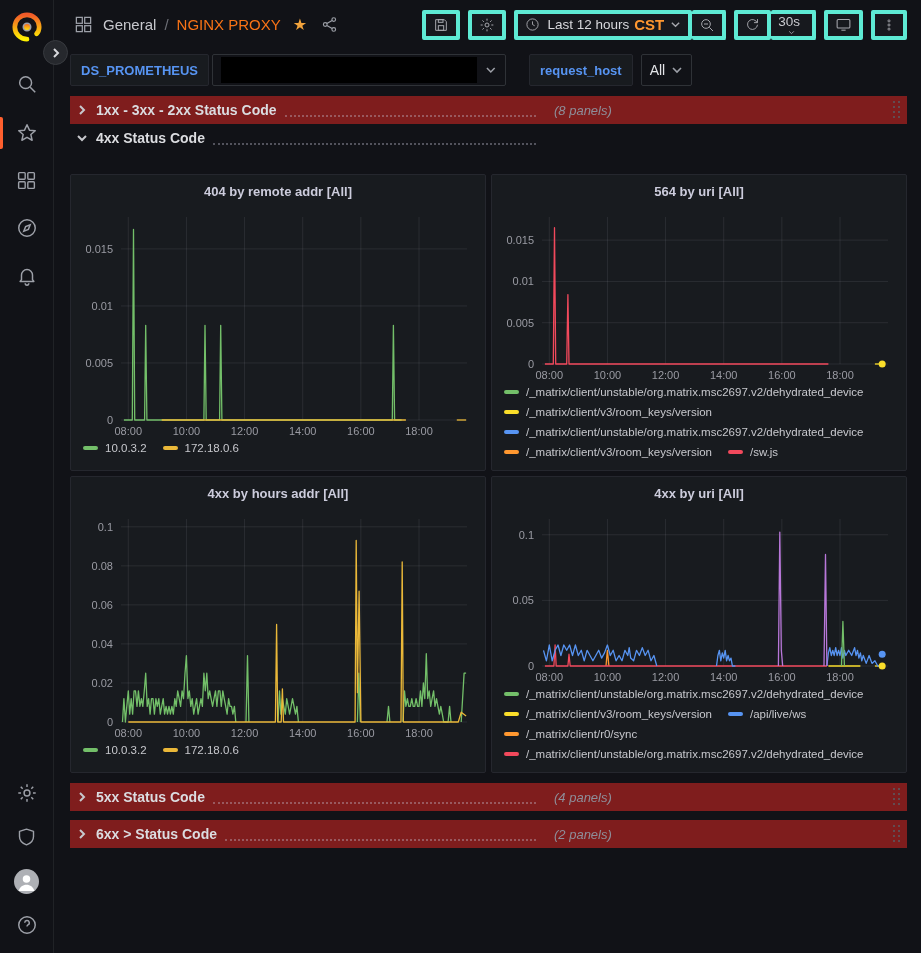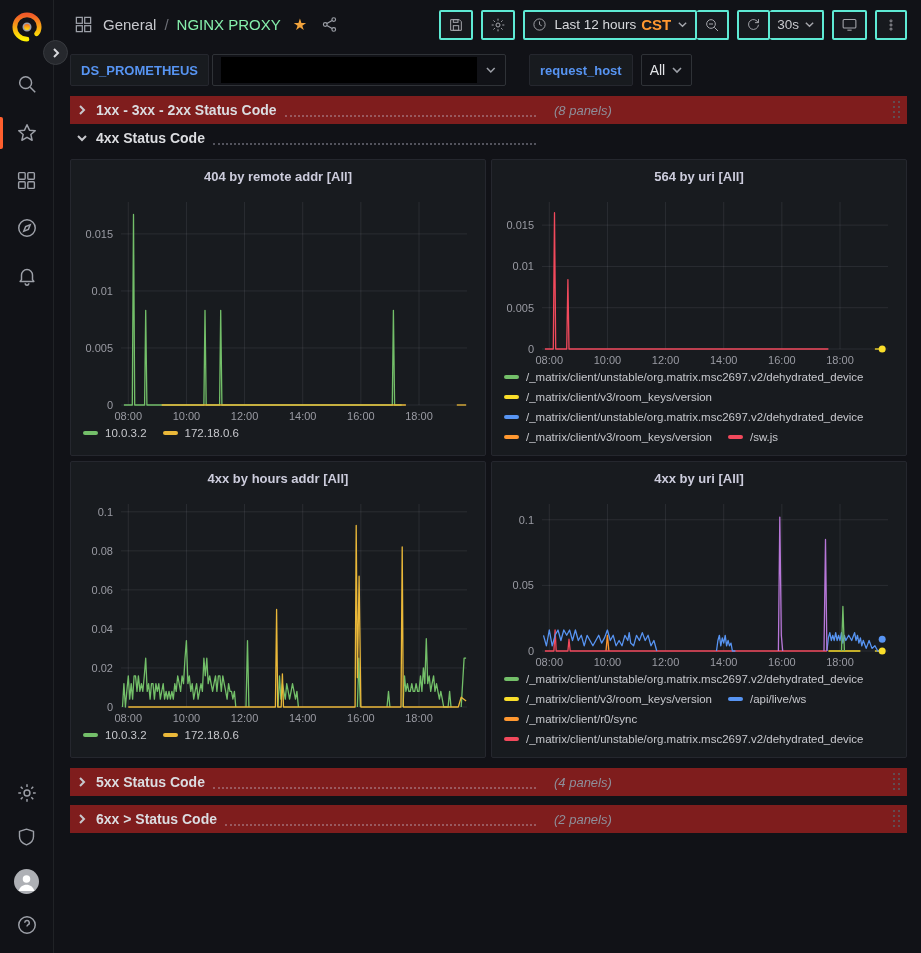--- a/index.html
+++ b/index.html
@@ -40,32 +40,32 @@
   }
 
   
   .main { margin-left: 54px; width: 867px; }
 
   .topbar { height: 46px; display: flex; align-items: center; padding: 3px 14px 0 20px; }
   .crumb { display: flex; align-items: center; gap: 8px; }
   .crumb svg { stroke: #9DA0A8; fill: none; stroke-width: 1.6; }
   .crumb-root { font-size: 15px; color: #C7C8CD; margin-left: 2px; cursor: pointer; }
   .crumb-sep { font-size: 15px; color: #6E7077; }
-  .crumb-title { font-size: 15px; color: #86efac; cursor: pointer; }
+  .crumb-title { font-size: 15px; color: #f97316; cursor: pointer; }
   .star-fav { color: #F2A33C; font-size: 16px; margin-left: 4px; cursor: pointer; }
 
   .toolbar { margin-left: auto; display: flex; align-items: center; gap: 8px; }
   .btn {
-    height: 30px; min-width: 32px; background: #17191E; border: 2px solid #5eead4;
+    height: 30px; min-width: 32px; background: #17191E; border: 4px solid #5eead4;
     border-radius: 2px; color: #C7C8CD; display: flex; align-items: center; justify-content: center;
     padding: 0 7px; cursor: pointer; font-size: 13px;
   }
   .btn svg { stroke: #A6A7AD; fill: none; stroke-width: 1.5; }
   .btn-group { display: flex; }
-  .btn-group .btn + .btn { border-left: none; }
+  .btn-group .btn + .btn { border-left: none; flex-direction: column; }
   .time-label { font-size: 13.5px; color: #D8D9DD; margin: 0 5px 0 7px; white-space: nowrap; }
   .tz { font-size: 15px; font-weight: bold; color: #FF9830; margin-right: 6px; }
   .refresh-val { font-size: 13.5px; color: #C7C8CD; margin-right: 5px; }
 
   
   .varbar { display: flex; align-items: center; padding: 8px 14px 0 16px; height: 40px; }
   .chip {
     height: 32px; background: #181B1F; border: 1px solid #25272E; border-radius: 2px;
     display: flex; align-items: center; padding: 0 10px;
     color: #5794F2; font-size: 13px; font-weight: bold; cursor: pointer; white-space: nowrap;
@@ -89,21 +89,21 @@
   .row-title { font-size: 14px; font-weight: bold; color: #DBDCE0; margin-left: 8px; white-space: nowrap; }
   .leader { flex: 1; border-bottom: 2px dotted rgba(204,204,220,0.35); margin: 6px 2px 0 8px; height: 8px; }
   .row-count { font-size: 13px; font-style: italic; color: #8E8E99; margin-left: 16px; white-space: nowrap; }
   .drag { margin-left: auto; display: grid; grid-template-columns: 3px 3px; grid-auto-rows: 3px; gap: 2px; cursor: grab; }
   .drag i { width: 2px; height: 2px; border-radius: 50%; background: #5A5C63; }
 
   .m-top10 { margin-top: 10px; }
   .m-top11 { }
   .m-top9  { margin-top: 9px; }
 
-  .panel-grid { margin-top: 7px; display: grid; grid-template-columns: 1fr 1fr; gap: 5px; }
+  .panel-grid { margin-top: 22px; display: grid; grid-template-columns: 1fr 1fr; gap: 5px; }
   .panel {
     height: 297px; background: #181B1F; border: 1px solid #25272E; border-radius: 2px;
     display: flex; flex-direction: column; overflow: hidden;
   }
   .panel-title {
     height: 32px; display: flex; align-items: center; justify-content: center;
     font-size: 13px; font-weight: bold; color: #CCCCDC; cursor: pointer; flex: 0 0 auto;
   }
   .chart { flex: 1 1 auto; margin: 0 4px; position: relative; cursor: crosshair; }
   .legend {

